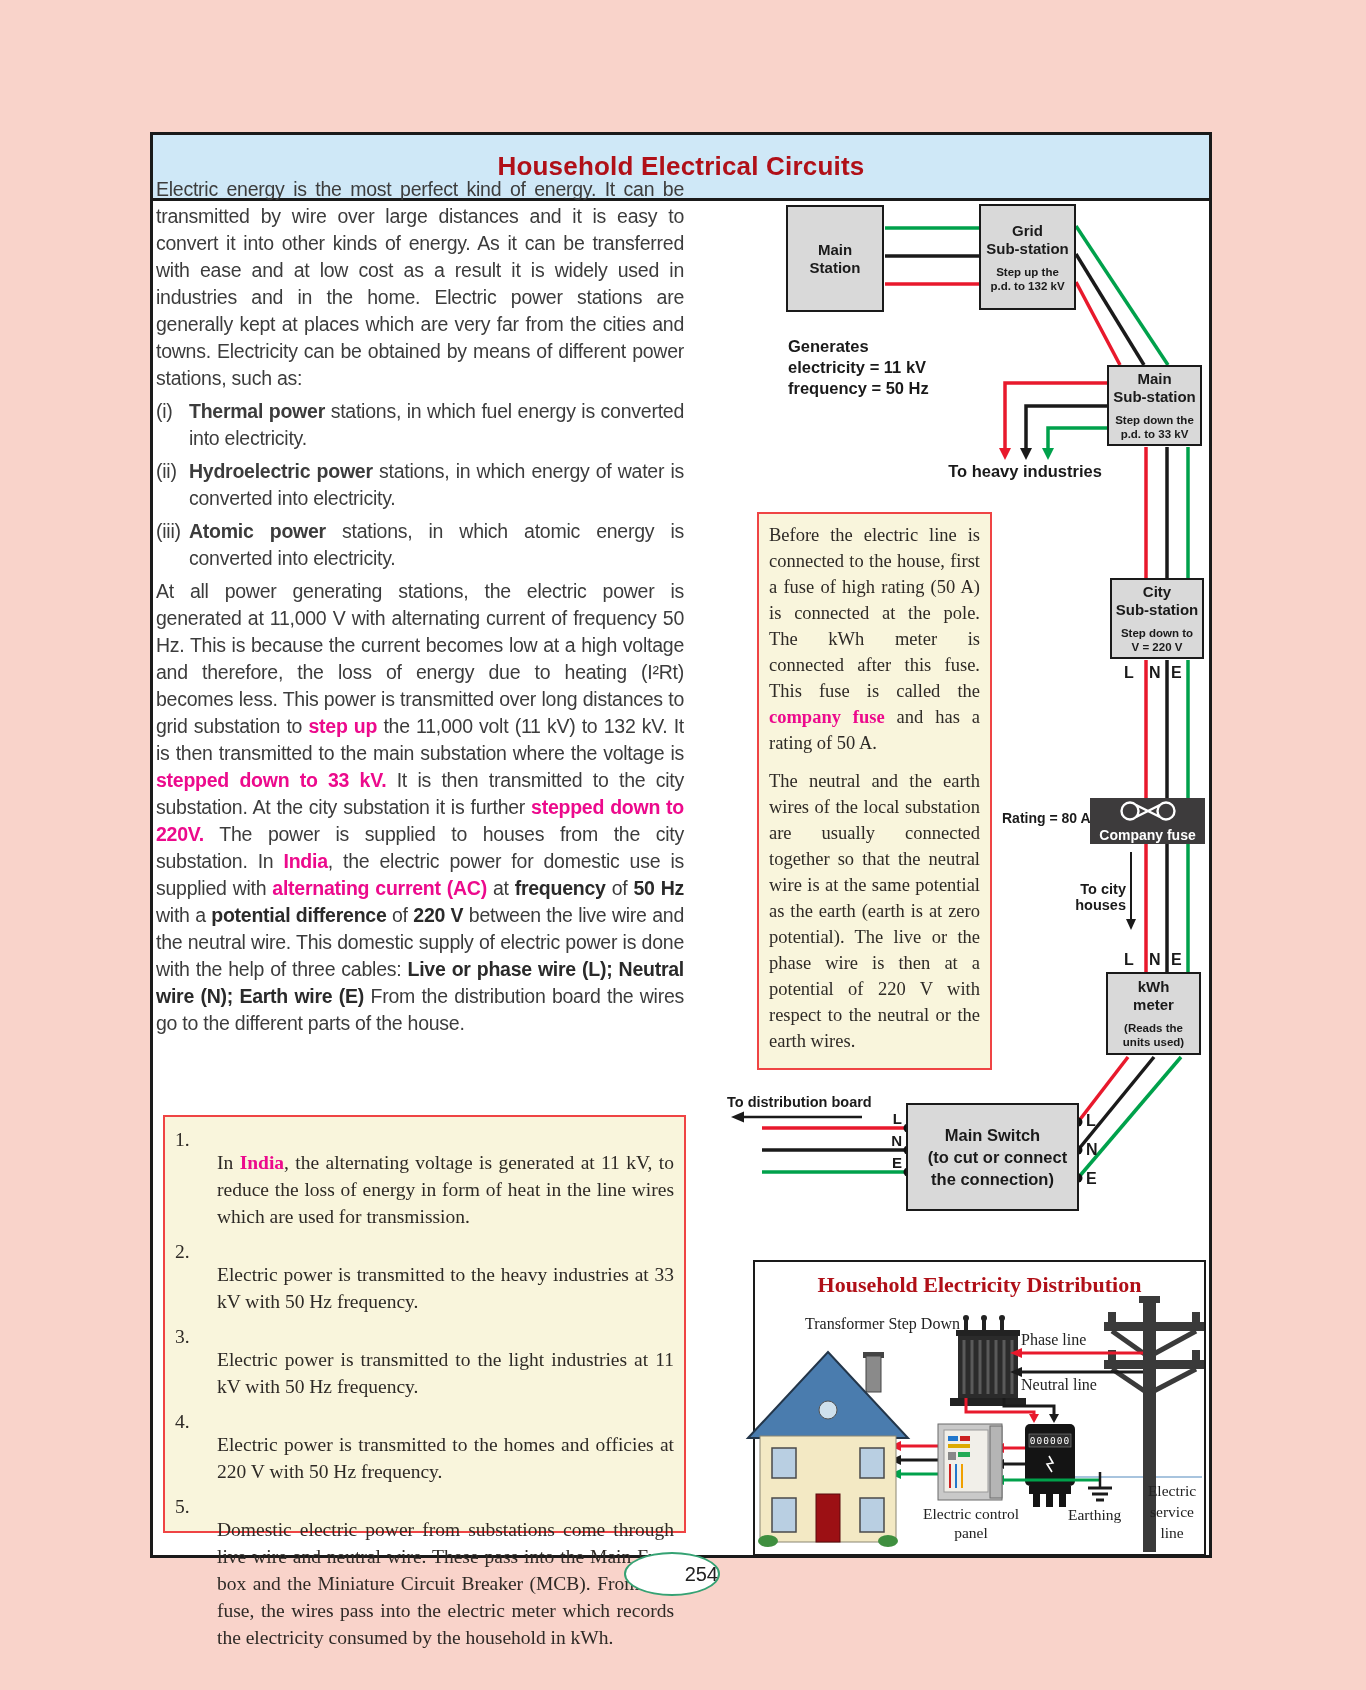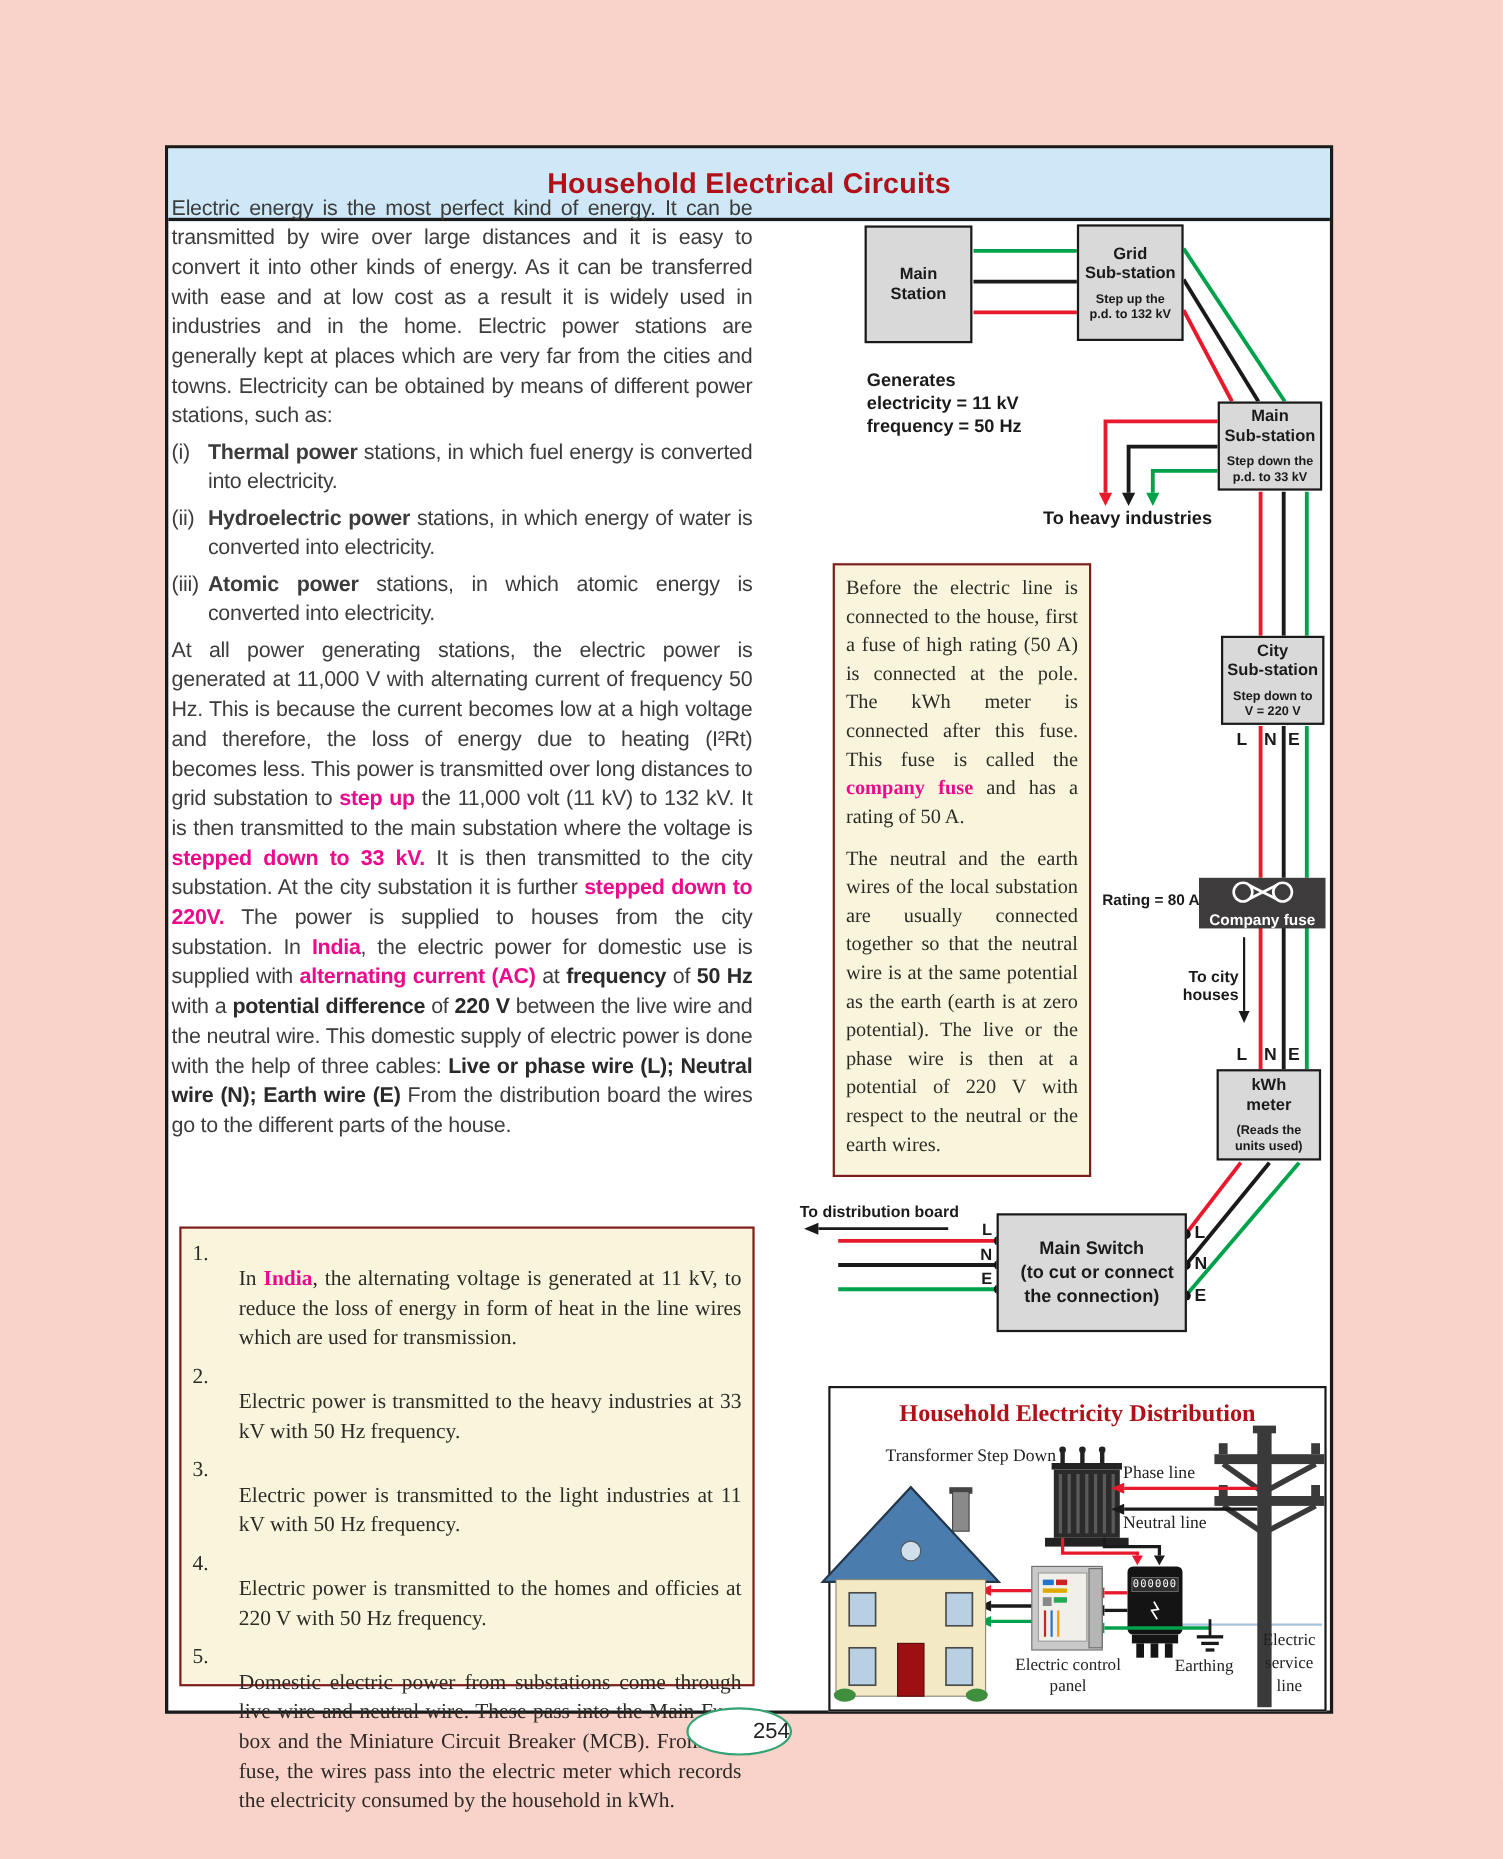--- a/index.html
+++ b/index.html
@@ -16,21 +16,21 @@
   .left-col{position:absolute;left:156px;top:176px;width:528px;font-size:19.5px;
             line-height:27px;text-align:justify;letter-spacing:-0.25px;color:#3c3c3c;}
   .para{margin:0 0 6px 0;}
   .stype{display:flex;margin:0 0 6px 0;}
   .stype .marker{width:33px;flex:0 0 33px;}
   .stype .stext{flex:1;text-align:justify;}
   .seg-n{}
   .seg-m{color:#ec0a8c;font-weight:bold;}
   .seg-b{color:#2a2a2a;font-weight:bold;}
   
-  .ybox{background:#f9f5dc;border:2px solid #7f1d1d;}
+  .ybox{background:#f9f5dc;border:2px solid #ef4444;}
   .list-box{position:absolute;left:163px;top:1115px;width:499px;height:405px;
             padding:9px 10px 0 10px;font-family:"Liberation Serif",serif;font-size:19.5px;
             line-height:27px;color:#2e2a26;}
   .list-item{display:flex;margin-bottom:8px;}
   .list-item .num{width:42px;flex:0 0 42px;}
   .list-item .itext{flex:1;text-align:justify;margin-top:23px;}
   .note-box{position:absolute;left:757px;top:512px;width:211px;height:538px;
             padding:8px 10px;font-family:"Liberation Serif",serif;font-size:18.5px;
             line-height:26px;text-align:justify;color:#2e2a26;}
   .note-box .para2{margin-top:12px;}

